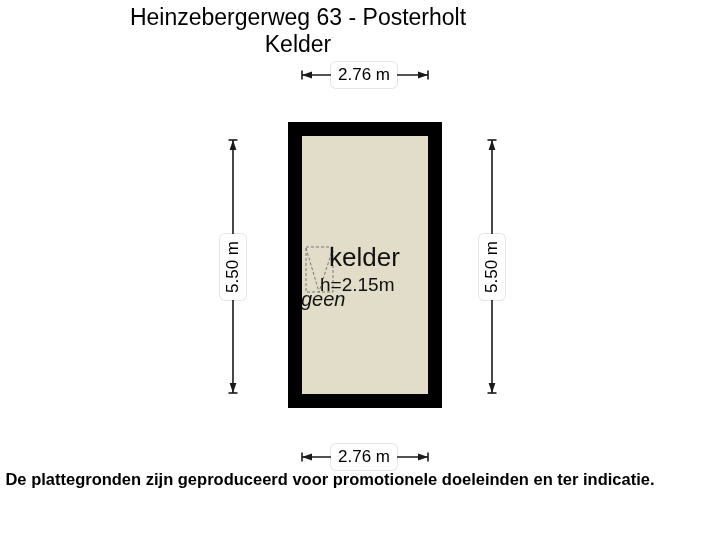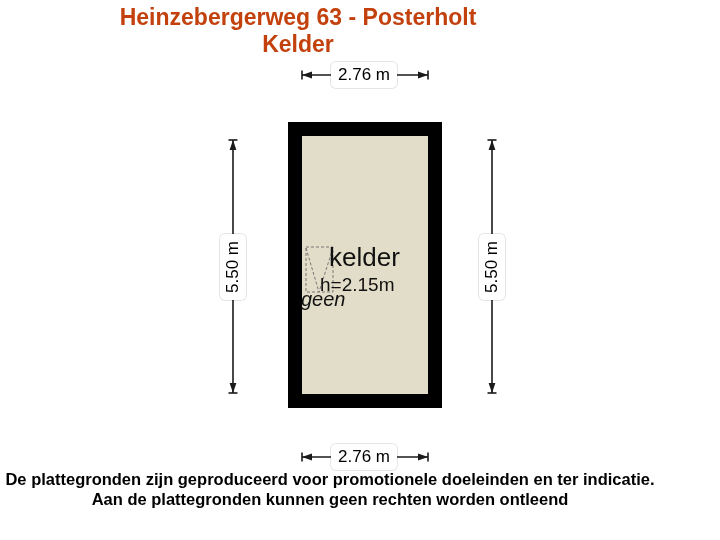--- a/index.html
+++ b/index.html
@@ -10,24 +10,24 @@
     background: #ffffff;
     font-family: "Liberation Sans", sans-serif;
     color: #000;
     overflow: hidden;
   }
   .title-block {
     position: absolute;
     top: 4px; left: 0;
     width: 596px;
     text-align: center;
-    font-weight: bold;
+    font-weight: normal;
     font-size: 23px;
     line-height: 27px;
-    color: #c2410c;
+    color: #000000;
   }
   .overlay {
     position: absolute;
     left: 0; top: 0;
     width: 720px; height: 540px;
   }
   .room {
     position: absolute;
     left: 288px; top: 122px;
     width: 154px; height: 286px;
@@ -152,16 +152,15 @@
   <div class="room-height">h=2.15m</div>
   <div class="room-vlizo">geen</div>
 
   <div class="dim-box dim-top">2.76 m</div>
   <div class="dim-box dim-bottom">2.76 m</div>
   <div class="dim-box dim-left">5.50 m</div>
   <div class="dim-box dim-right">5.50 m</div>
 
   <div class="footer-block">
     <div>De plattegronden zijn geproduceerd voor promotionele doeleinden en ter indicatie.</div>
-    <div>Aan de plattegronden kunnen geen rechten worden ontleend</div>
   </div>
 
 </div>
 
 </body></html>

